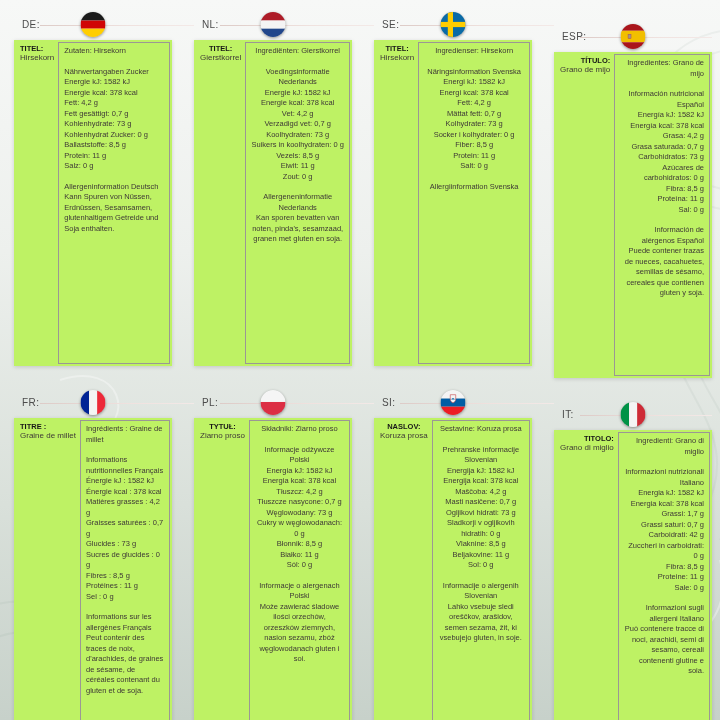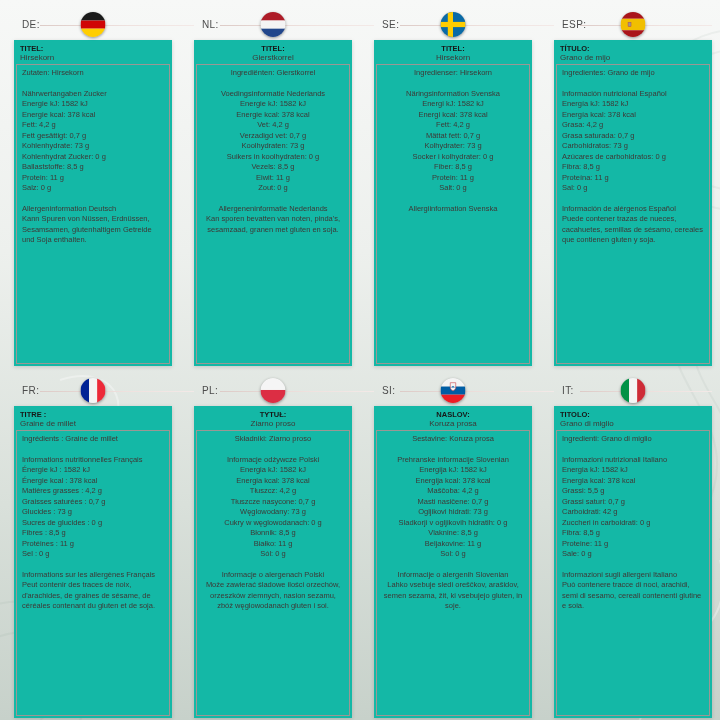--- a/index.html
+++ b/index.html
@@ -15,33 +15,33 @@
   .col{width:158px;flex:0 0 158px;display:flex;flex-direction:column;}
   .col-header{position:relative;height:30px;margin-top:10px;}
   .header-line{position:absolute;left:26px;right:0;top:15px;height:1px;
     background:linear-gradient(90deg,#ddcbc7,#f0e2df 60%,#f3e9e7);}
   .col:not(:last-child) .header-line{right:-22px;}
   .code-label{position:absolute;left:8px;top:9px;font-size:10px;color:#4c4c4c;letter-spacing:.4px;}
   .flag{position:absolute;left:50%;top:2px;transform:translateX(-50%);
     width:25px;height:25px;border-radius:50%;overflow:hidden;z-index:2;
     box-shadow:0 1px 3px rgba(0,0,0,.4), inset 0 0 0 1px rgba(0,0,0,.15);}
   .flag svg{display:block;width:25px;height:25px;}
-  .card{background:#14b8a6;box-shadow:0 1px 4px rgba(0,0,0,.15);
-    padding:2px;display:flex;flex-direction:column;
+  .card{background:#bef264;box-shadow:0 1px 4px rgba(0,0,0,.15);
+    padding:2px;display:flex;flex-direction:row;
     color:#3e3936;font-size:7.5px;line-height:10.5px;}
   .row-top .card{height:322px;}
   .row-bottom .card{height:308px;}
   .title-block{padding:2px 4px 1px;}
   .title-label{font-weight:bold;color:#171717;font-size:7.5px;line-height:9px;}
   .title-name{font-size:8px;line-height:10px;}
   .inner-box{border:1px solid #9b9794;flex:1;padding:3px 5px;overflow:hidden;}
   .spacer{height:10px;}
   .align-left{text-align:left;}
   .align-center{text-align:center;}
-  .align-right{}
+  .align-right{text-align:right;margin-top:12px;}
 </style>
 </head>
 <body>
 
 <div class="page">
   <svg class="watermark" viewBox="0 0 720 720">
     <g fill="none" stroke="rgba(120,140,125,0.08)" stroke-width="2">
       <path d="M-40 620 C 60 560, 120 660, 40 720"></path>
       <path d="M-30 650 C 70 590, 130 690, 60 740"></path>
       <path d="M700 520 C 760 420, 640 380, 680 300"></path>
@@ -343,21 +343,21 @@
         <div class="title-label">TITOLO:</div>
         <div class="title-name">Grano di miglio</div>
       </div>
       <div class="inner-box">
         <div>Ingredienti: Grano di miglio</div>
         <div class="spacer"></div>
         <div>Informazioni nutrizionali Italiano</div>
         <div>
                 <div>Energia kJ: 1582 kJ</div>
                 <div>Energia kcal: 378 kcal</div>
-                <div>Grassi: 5,5 g</div>
+                <div>Grassi: 1,7 g</div>
                 <div>Grassi saturi: 0,7 g</div>
                 <div>Carboidrati: 42 g</div>
                 <div>Zuccheri in carboidrati: 0 g</div>
                 <div>Fibra: 8,5 g</div>
                 <div>Proteine: 11 g</div>
                 <div>Sale: 0 g</div>
               </div>
         <div class="spacer"></div>
         <div>Informazioni sugli allergeni Italiano</div>
         <div>Può contenere tracce di noci, arachidi, semi di sesamo, cereali contenenti glutine e soia.</div>

